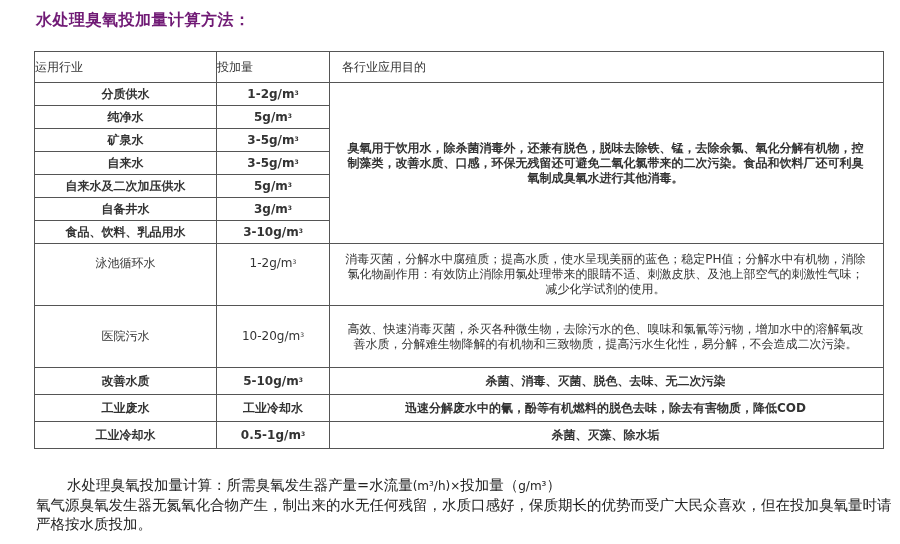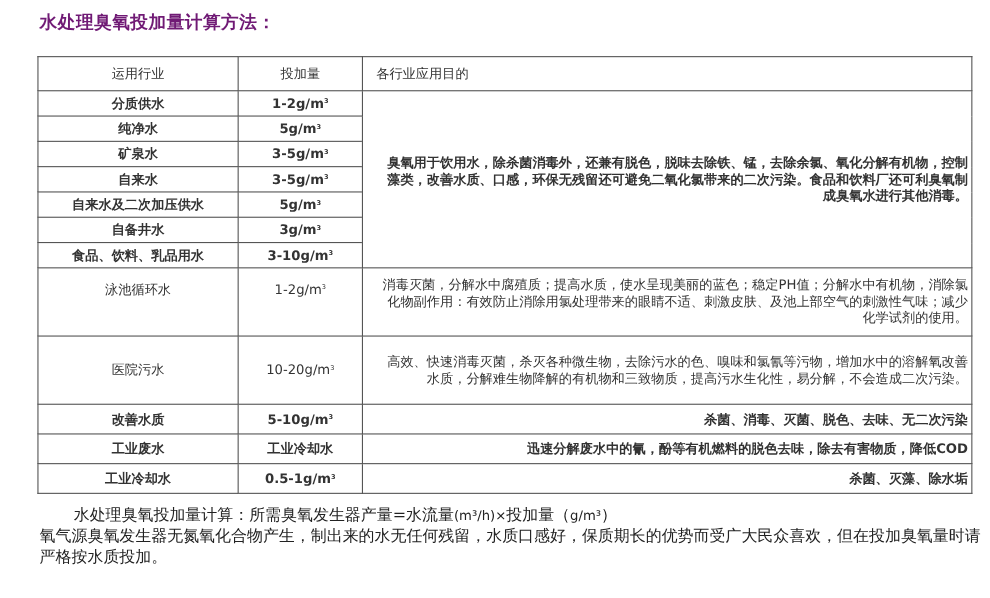--- a/index.html
+++ b/index.html
@@ -20,34 +20,34 @@
       table-layout: fixed;
       font-size: 12px;
       color: #333;
     }
     table.dose td, table.dose th {
       border: 1.5px solid #555;
       padding: 0;
       font-weight: normal;
       line-height: 15px;
     }
-    table.dose th { height: 30px; text-align: center; }
+    table.dose th { height: 30px; text-align: left; }
     table.dose th.purpose-h { text-align: left; padding-left: 12px; }
     table.dose td.ind, table.dose td.amt { text-align: center; }
     table.dose tr.r24 td { height: 22px; font-weight: bold; }
     table.dose td.purpose {
-      text-align: right; padding: 2px 3px 2px 12px; vertical-align: middle;
+      text-align: center; padding: 2px 14px 2px 12px; vertical-align: middle;
       font-size: 12px; line-height: 15px; color: #333;
     }
     table.dose td.top-align { vertical-align: top; padding-top: 6px; }
     .col-ind { width: 182px; }
     .col-amt { width: 113px; }
     sup { font-size: 6px; vertical-align: top; position: relative; top: -2px; }
     .footer {
-      position: absolute; left: 36px; top: 460px; width: 860px;
+      position: absolute; left: 36px; top: 476px; width: 860px;
       font-size: 14.5px; line-height: 19px; color: #222;
     }
     .footer .indent { padding-left: 31px; }
     .formula-small { font-size: 12px; }
   </style>
 </head>
 <body>
 
 <div class="title">水处理臭氧投加量计算方法：</div>
 

